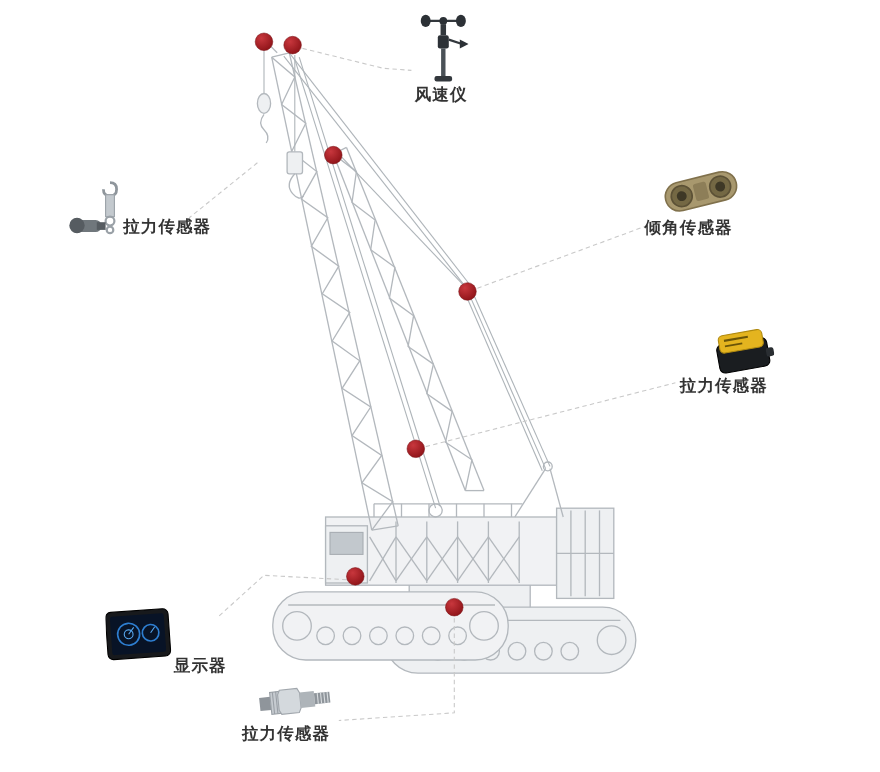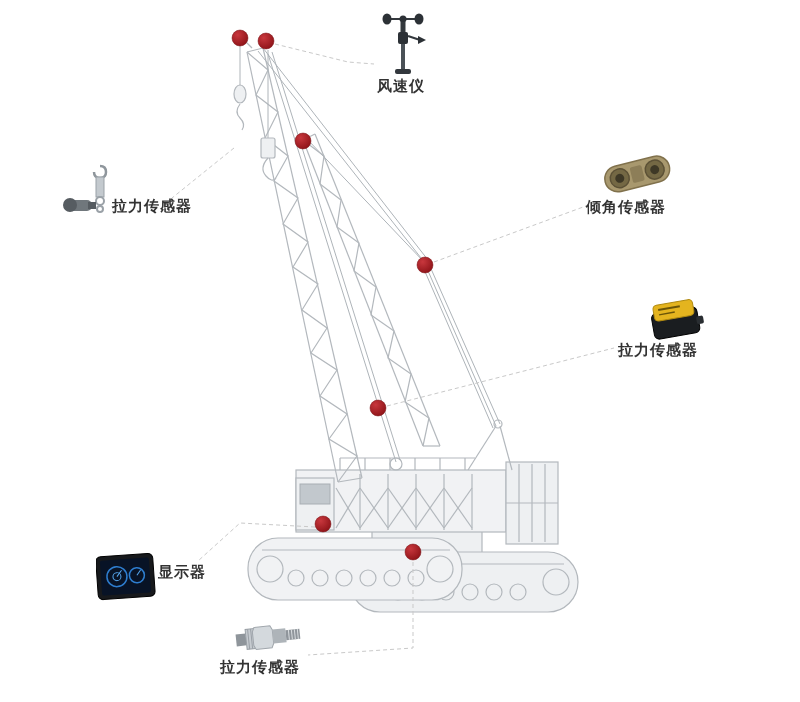--- a/index.html
+++ b/index.html
@@ -10,21 +10,21 @@
   .crane-fill{fill:#f1f2f4;stroke:var(--crane-stroke,#b3b8bd);stroke-width:1.2;}
   .crane-fill2{fill:#eef0f2;stroke:var(--crane-stroke,#b3b8bd);stroke-width:1.2;}
   .cable{stroke:#aeb4b9;stroke-width:1;fill:none;}
   .connector{fill:none;stroke:var(--connector,#c9c9c9);stroke-width:1;stroke-dasharray:4 3;}
   .label{position:absolute;font-size:15px;color:var(--label-text,#333);white-space:nowrap;letter-spacing:1px;font-weight:bold;}
   .product{position:absolute;}
   .lbl-anemometer{left:377px;top:77px;}
   .lbl-rope-pull-switch{left:112px;top:197px;}
   .lbl-tension-sensor{left:586px;top:198px;}
   .lbl-tilt-sensor{left:618px;top:341px;}
-  .lbl-display{left:158px;top:563px;}
+  .lbl-display{left:158px;top:596px;}
   .lbl-pressure-sensor{left:220px;top:658px;}
   .img-anemometer{left:380px;top:6px;}
   .img-rope-pull-switch{left:62px;top:162px;}
   .img-tension-sensor{left:598px;top:146px;}
   .img-tilt-sensor{left:648px;top:294px;}
   .img-display{left:96px;top:550px;}
   .img-pressure-sensor{left:234px;top:614px;}
 </style>
 </head>
 <body>

